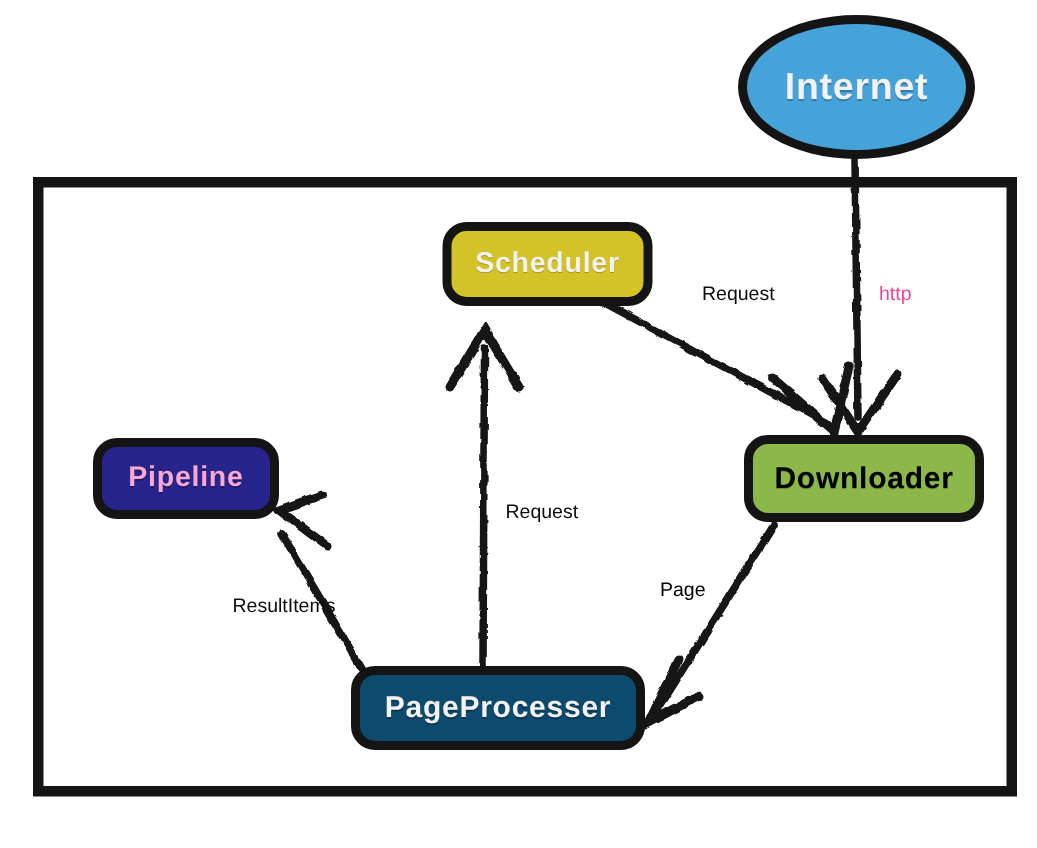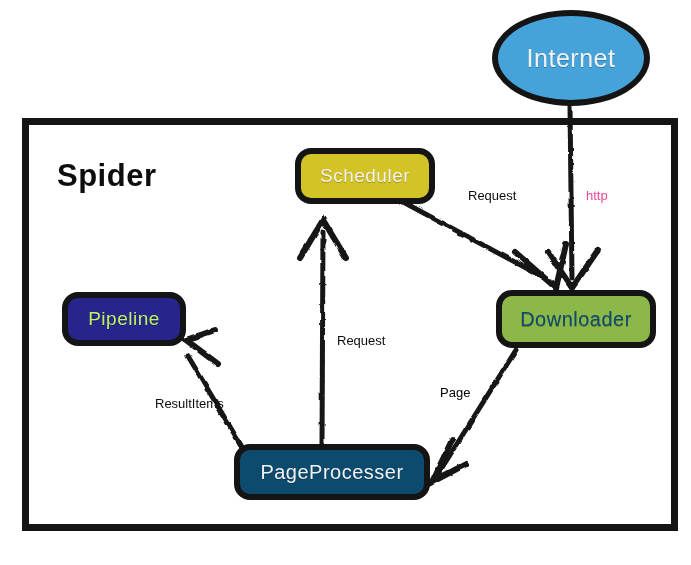--- a/index.html
+++ b/index.html
@@ -25,21 +25,21 @@
     width: 691px;
     height: 565px;
   }
   .node {
     position: absolute;
     box-sizing: border-box;
     display: flex;
     align-items: center;
     justify-content: center;
     color: #f2f2f2;
-    font-weight: normal;
+    font-weight: bold;
     letter-spacing: 0.5px;
     text-shadow: 0 1px 0 rgba(0,0,0,0.25);
     z-index: 4;
   }
   .node-rect {
     border: 6px solid #141414;
     border-radius: 16px;
   }
   .node-ellipse {
     border: 6px solid #141414;
@@ -151,35 +151,34 @@
       <path d="M 548 252 L 572 288 L 598 250"></path>
       <path d="M 515 252 L 556 288 L 566 244"></path>
       <path d="M 300 258 L 323 220 L 346 258"></path>
       <path d="M 466 464 L 432 482 L 452 440"></path>
       <path d="M 218 364 L 186 340 L 215 330"></path>
     </g>
   </svg>
 
   <div id="spider-box"></div>
 
-  <div id="spider-title">Spider</div>
 
   <div id="node-internet" class="node node-ellipse" style="background: rgb(70, 163, 218); color: rgb(242, 242, 242);">
     <span>Internet</span>
   </div>
 
   <div id="node-scheduler" class="node node-rect" style="background: rgb(212, 195, 38); color: rgb(242, 242, 242); margin-left: 40px;">
     <span>Scheduler</span>
   </div>
 
-  <div id="node-downloader" class="node node-rect" style="background: rgb(140, 184, 74); color: #0c4a6e;">
+  <div id="node-downloader" class="node node-rect" style="background: rgb(140, 184, 74); color: #000000;">
     <span>Downloader</span>
   </div>
 
-  <div id="node-pipeline" class="node node-rect" style="background: rgb(39, 37, 140); color: #bef264;">
+  <div id="node-pipeline" class="node node-rect" style="background: rgb(39, 37, 140); color: #f9a8d4;">
     <span>Pipeline</span>
   </div>
 
   <div id="node-pageprocesser" class="node node-rect" style="background: #0c4a6e; color: rgb(242, 242, 242);">
     <span>PageProcesser</span>
   </div>
 
   <div id="label-request-sd" class="edge-label" style="color: rgb(13, 13, 13);">Request</div>
 
   <div id="label-http" class="edge-label" style="color: #ec4899;">http</div>

